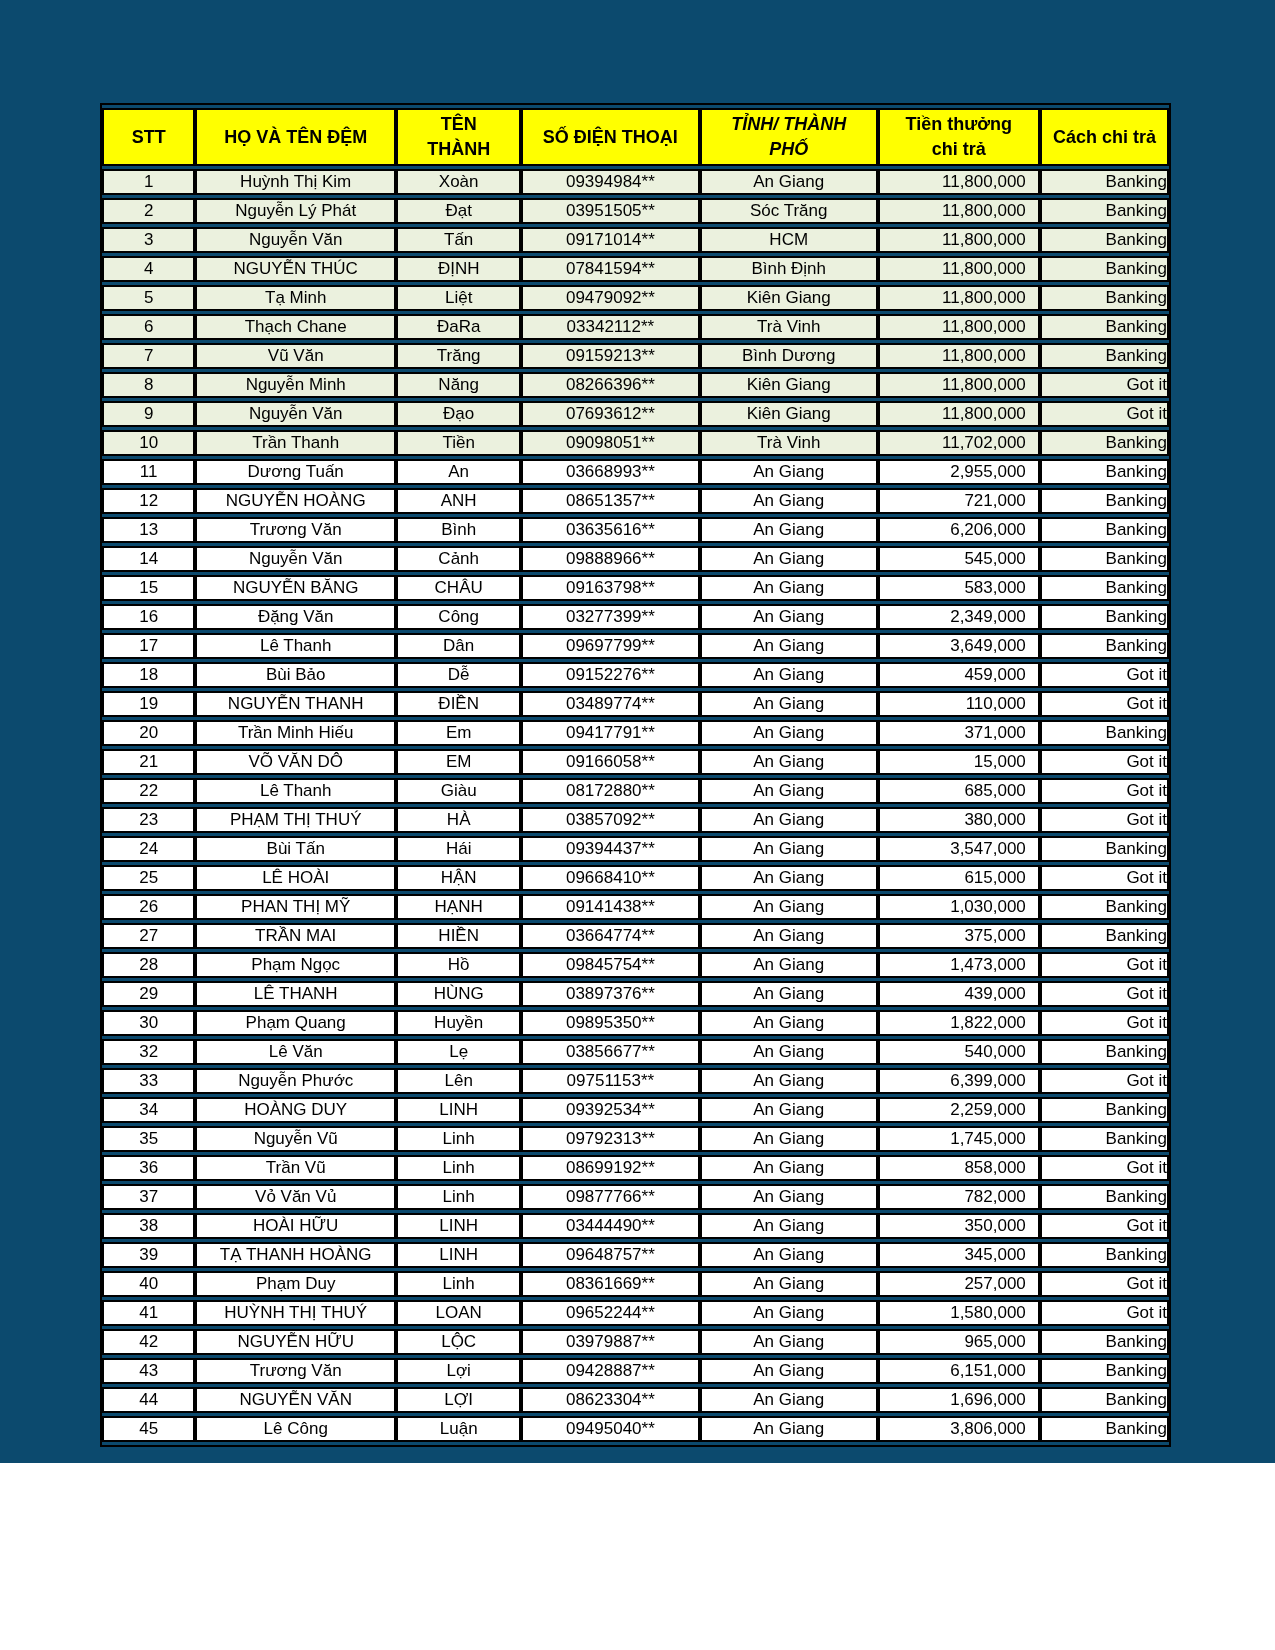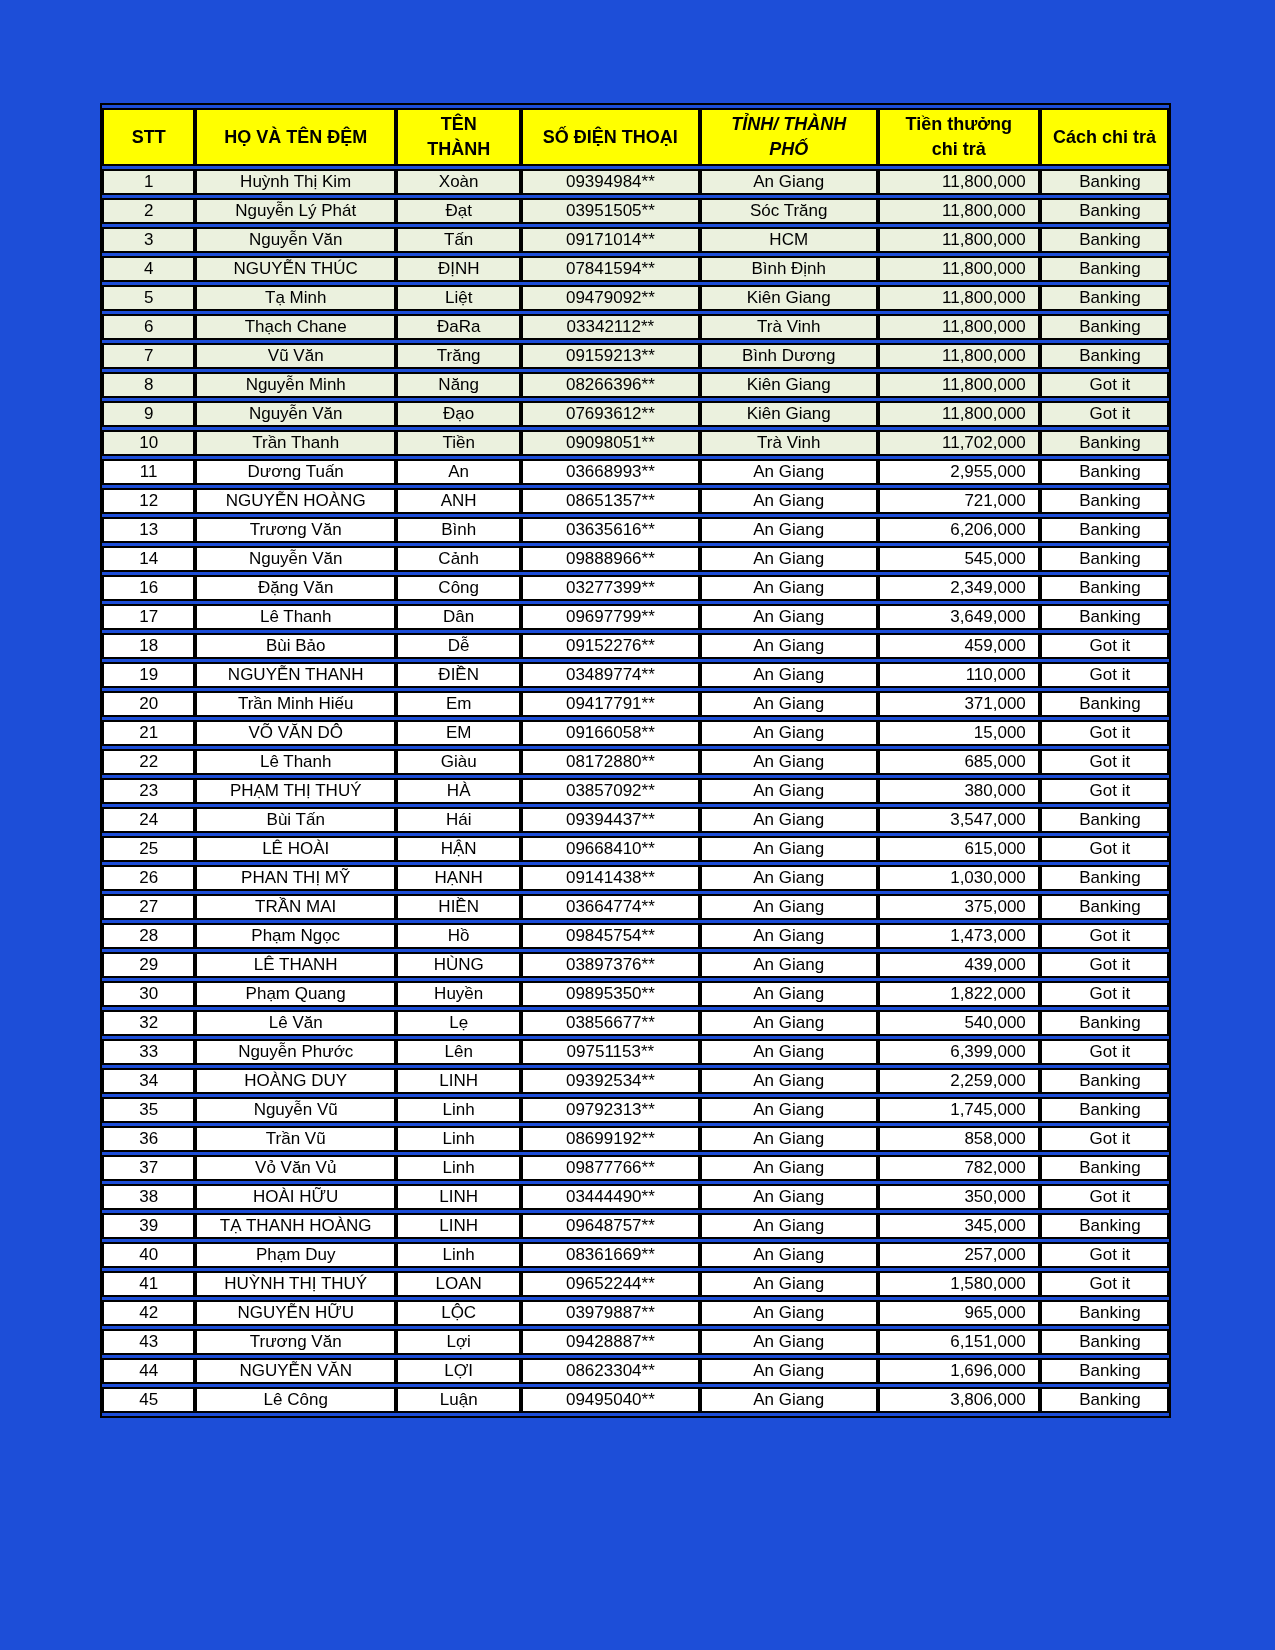--- a/index.html
+++ b/index.html
@@ -5,22 +5,22 @@
   html, body {
     margin: 0;
     padding: 0;
     background: #FFFFFF;
     font-family: "Liberation Sans", sans-serif;
     color: #000000;
   }
   .page {
     position: relative;
     width: 1275px;
-    height: 1650px;
-    background: #1d4ed8;
+    height: 1463px;
+    background: #0c4a6e;
     overflow: hidden;
   }
   table.reward-table {
     position: absolute;
     left: 100px;
     top: 103px;
     border-collapse: separate;
     border-spacing: 0 3px;
     border: 2px solid #000000;
     table-layout: fixed;
@@ -56,21 +56,21 @@
   .col-phone    { width: 174px; }
   .col-province { width: 174px; }
   .col-reward   { width: 158px; }
   .col-method   { width: 126px; }
   
   th .hdr-narrow { display: inline-block; max-width: 85px;  white-space: normal; }
   th .hdr-mid    { display: inline-block; max-width: 120px; white-space: normal; font-style: italic; }
   th .hdr-wide   { display: inline-block; max-width: 130px; white-space: normal; }
   
   td.cell-reward { text-align: right; padding-right: 12px; }
-  td.cell-method { text-align: center;  padding-left: 11px;  }
+  td.cell-method { text-align: right;  padding-left: 11px;  }
 </style>
 </head>
 <body>
 
 <div class="page">
   <table class="reward-table">
     <colgroup>
       <col class="col-stt">
         <col class="col-name">
         <col class="col-ten">
@@ -211,20 +211,29 @@
         <tr>
           <td class="cell-stt">14</td>
           <td class="cell-name">Nguyễn Văn</td>
           <td class="cell-ten">Cảnh</td>
           <td class="cell-phone">09888966**</td>
           <td class="cell-province">An Giang</td>
           <td class="cell-reward">545,000</td>
           <td class="cell-method">Banking</td>
         </tr>
         <tr>
+          <td class="cell-stt">15</td>
+          <td class="cell-name">NGUYỄN BĂNG</td>
+          <td class="cell-ten">CHÂU</td>
+          <td class="cell-phone">09163798**</td>
+          <td class="cell-province">An Giang</td>
+          <td class="cell-reward">583,000</td>
+          <td class="cell-method">Banking</td>
+        </tr>
+        <tr>
           <td class="cell-stt">16</td>
           <td class="cell-name">Đặng Văn</td>
           <td class="cell-ten">Công</td>
           <td class="cell-phone">03277399**</td>
           <td class="cell-province">An Giang</td>
           <td class="cell-reward">2,349,000</td>
           <td class="cell-method">Banking</td>
         </tr>
         <tr>
           <td class="cell-stt">17</td>

